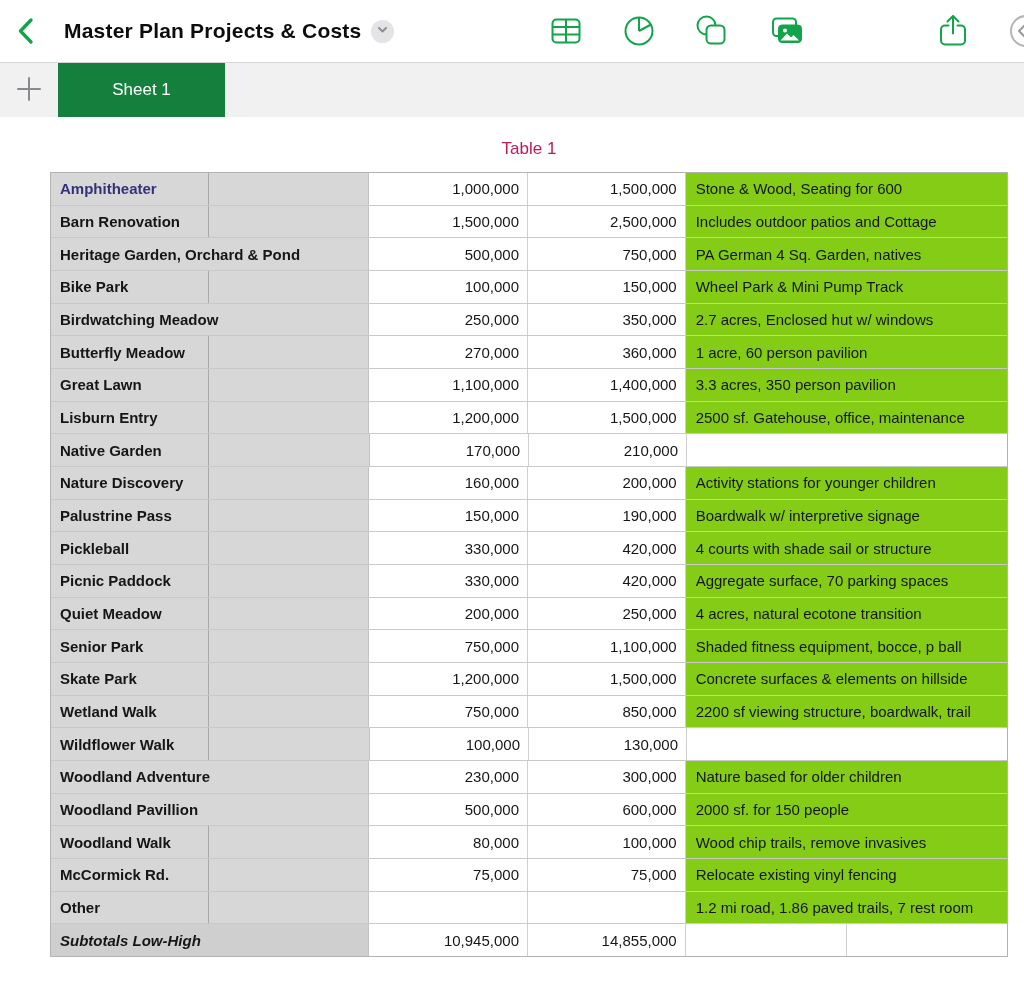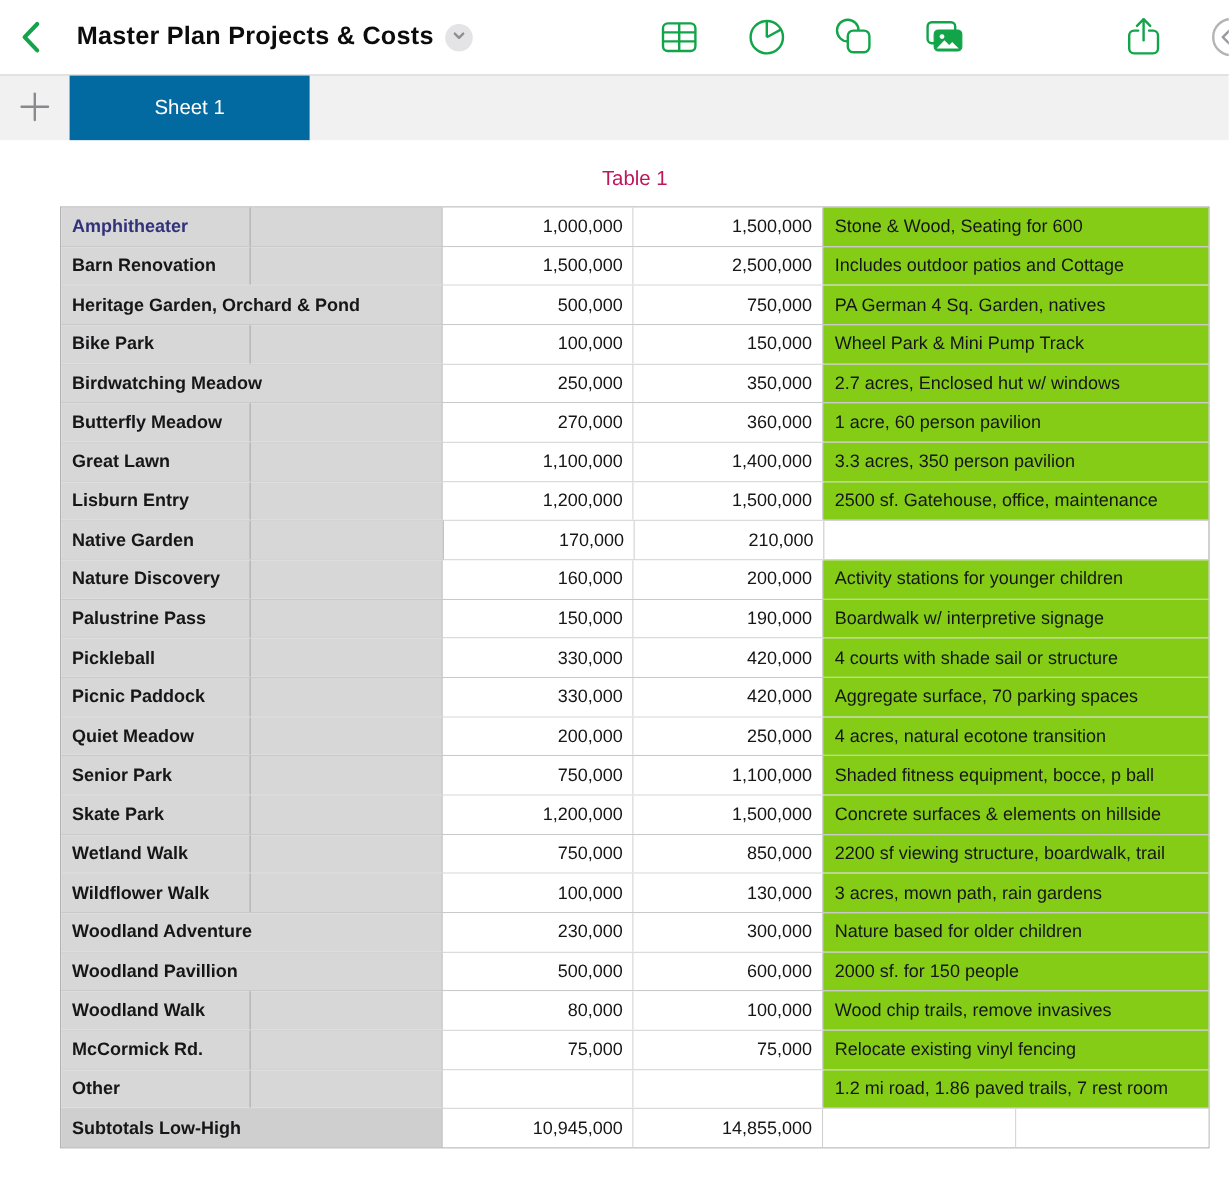--- a/index.html
+++ b/index.html
@@ -16,39 +16,39 @@
   .tb-table  { left:548px; }
   .tb-chart  { left:621px; }
   .tb-shape  { left:693px; }
   .tb-media  { left:768px; }
   .tb-share  { left:935px; }
   .tb-collapse { left:1008px; }
 
   
   .tabbar { position:absolute; top:62px; left:0; width:1024px; height:55px; background:#f1f1f2; border-top:1px solid #d6d6d8; }
   .add-sheet-btn { position:absolute; left:10px; top:0; width:38px; height:100%; background:none; border:none; display:flex; align-items:center; justify-content:center; cursor:pointer; }
-  .sheet-tab { position:absolute; left:58px; top:0; width:200px; height:100%; background:#0369a1; display:flex; align-items:center; justify-content:center; cursor:pointer; }
+  .sheet-tab { position:absolute; left:58px; top:0; width:167px; height:100%; background:#15803d; display:flex; align-items:center; justify-content:center; cursor:pointer; }
   .sheet-tab span { color:#ffffff; font-size:17px; }
 
   
   .canvas { position:absolute; top:117px; left:0; width:1024px; height:872px; background:#fff; }
   .table-title { position:absolute; top:22px; left:50px; width:958px; text-align:center; font-size:17px; color:#be185d; }
   .sheet-table { position:absolute; top:55px; left:50px; width:958px; height:785px; border:1px solid #b3b3b3; display:flex; flex-direction:column; background:#fff; }
   .trow { display:flex; flex:1; border-bottom:1px solid #c9c9c9; min-height:0; }
   .trow:last-child { border-bottom:none; }
   .cell { display:flex; align-items:center; font-size:15px; color:#161618; overflow:visible; }
   .name     { width:158px; background:#d7d7d7; font-weight:bold; padding-left:9px; border-right:1px solid #a8a8a8; white-space:nowrap; }
   .spacer   { width:161px; background:#d7d7d7; border-right:1px solid #c2c2c2; }
   .combined { width:319px; background:#d7d7d7; font-weight:bold; padding-left:9px; border-right:1px solid #c2c2c2; white-space:nowrap; }
   .low   { width:159px; background:#fff; justify-content:flex-end; padding-right:8px; border-right:1px solid #cfcfcf; }
   .high  { width:158px; background:#fff; justify-content:flex-end; padding-right:8px; border-right:1px solid #cfcfcf; }
   .desc  { width:322px; background:#84cc16; padding-left:10px; white-space:nowrap; overflow:hidden; }
   .desc-a { width:162px; background:#fff; border-right:1px solid #cfcfcf; }
   .desc-b { width:160px; background:#fff; }
-  .subtotal .combined { background:#cfcfcf; }
+  .subtotal .combined { background:#cfcfcf;font-style:italic; }
 </style>
 </head>
 <body>
 
 <div class="app">
 
   <header class="titlebar">
     <button class="back-btn">
       <span>
         <svg width="36" height="36" viewBox="0 0 36 36">
@@ -266,21 +266,20 @@
           <div class="cell spacer"></div>
           <div class="cell low">750,000</div>
           <div class="cell high">850,000</div>
           <div class="cell desc">2200 sf viewing structure, boardwalk, trail</div>
         </div>
         <div class="trow">
           <div class="cell name">Wildflower Walk</div>
           <div class="cell spacer"></div>
           <div class="cell low">100,000</div>
           <div class="cell high">130,000</div>
-          <div class="cell desc">3 acres, mown path, rain gardens</div>
         </div>
         <div class="trow">
           <div class="cell combined">Woodland Adventure</div>
           <div class="cell low">230,000</div>
           <div class="cell high">300,000</div>
           <div class="cell desc">Nature based for older children</div>
         </div>
         <div class="trow">
           <div class="cell combined">Woodland Pavillion</div>
           <div class="cell low">500,000</div>

